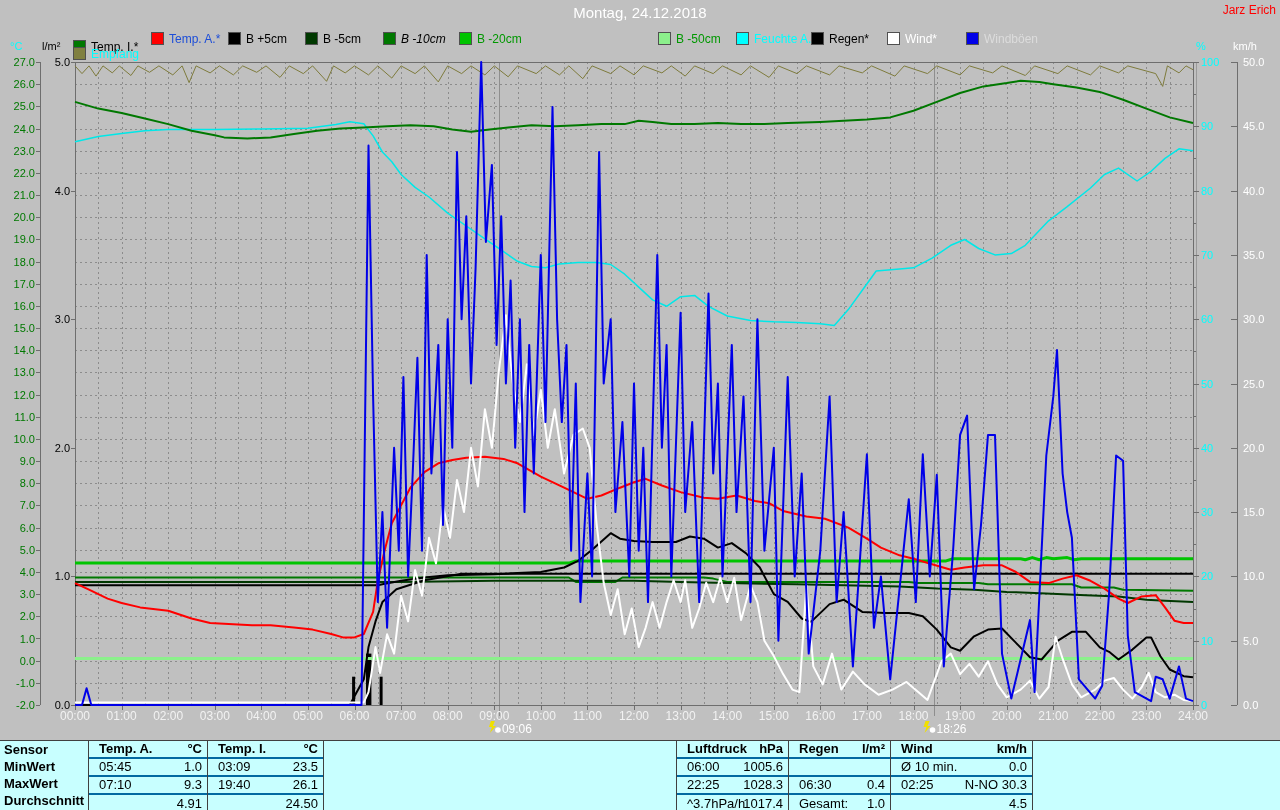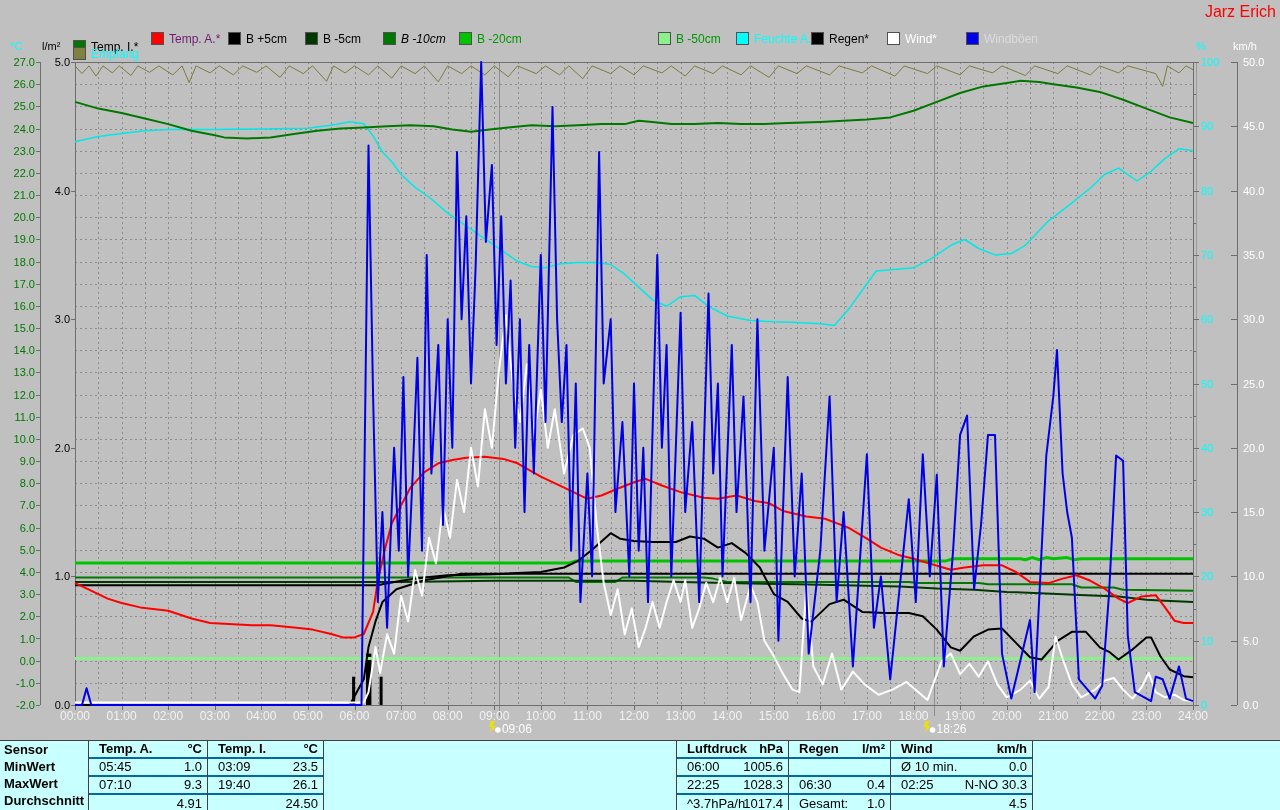--- a/index.html
+++ b/index.html
@@ -1,20 +1,20 @@
 <!DOCTYPE html>
 <html><head>
 <meta charset="utf-8">
 <style>
   html,body{margin:0;padding:0;background:#C0C0C0;font-family:"Liberation Sans",sans-serif;}
   #screen{position:relative;width:1280px;height:810px;background:#C0C0C0;overflow:hidden;}
   #chart-svg{position:absolute;left:0;top:0;}
   svg text{font-family:"Liberation Sans",sans-serif;}
   .page-title{position:absolute;top:4px;left:0;width:100%;text-align:center;color:#FFFFFF;font-size:15px;}
-  .watermark{position:absolute;top:3px;right:4px;color:#FF0000;font-size:16px;}
+  .watermark{position:absolute;top:3px;right:4px;color:#FF0000;font-size:12px;}
   #legend .legend-item{position:absolute;height:12px;white-space:nowrap;}
   #legend .box{display:inline-block;width:11px;height:11px;vertical-align:-2px;border:1px solid #505050;}
   #legend .lab{font-size:12px;margin-left:5px;}
   .axis-unit{position:absolute;font-size:11px;}
   #unit-c{left:10px;top:40px;color:#00FFFF;}
   #unit-lm2{left:42px;top:40px;color:#000000;}
   #unit-pct{left:1196px;top:40px;color:#00FFFF;}
   #unit-kmh{left:1233px;top:40px;color:#FFFFFF;}
   
   #table{position:absolute;left:0;top:740px;width:1280px;height:70px;background:#C8FFFF;border-top:1px solid #404040;font-size:13px;color:#000;}
@@ -313,25 +313,26 @@
         <circle cx="497.9083333333333" cy="730" r="2.8" fill="#FFFFFF"></circle>
       </g>
       <text x="501.9083333333333" y="733" font-size="12" fill="#FFFFFF">09:06</text>
       <g>
         <polygon points="925.5308333333332,721 929.5308333333332,721 927.5308333333332,726 930.5308333333332,726 924.5308333333332,733 926.5308333333332,727 923.5308333333332,727" fill="#F0E000"></polygon>
         <circle cx="932.5308333333332" cy="730" r="2.8" fill="#FFFFFF"></circle>
       </g>
       <text x="936.5308333333332" y="733" font-size="12" fill="#FFFFFF">18:26</text>
     </svg>
 
+  <div class="page-title">Montag, 24.12.2018</div>
   <div class="watermark">Jarz Erich</div>
 
   <div id="legend">
       <div class="legend-item" style="left: 73px; top: 29px; margin-top: 8px;"><span class="box" style="background: rgb(0, 120, 0);"></span><span class="lab" style="color: rgb(0, 0, 0);">Temp. I.*</span></div>
-      <div class="legend-item" style="left: 151px; top: 29px;"><span class="box" style="background: rgb(255, 0, 0);"></span><span class="lab" style="color: #701a75; text-align: center;">Temp. A.*</span></div>
+      <div class="legend-item" style="left: 151px; top: 29px;"><span class="box" style="background: rgb(255, 0, 0);"></span><span class="lab" style="color: #1d4ed8; text-align: center;">Temp. A.*</span></div>
       <div class="legend-item" style="left: 228px; top: 29px;"><span class="box" style="background: rgb(0, 0, 0);"></span><span class="lab" style="color: rgb(0, 0, 0);">B +5cm</span></div>
       <div class="legend-item" style="left: 305px; top: 29px;"><span class="box" style="background: rgb(0, 56, 0);"></span><span class="lab" style="color: rgb(0, 0, 0);">B -5cm</span></div>
       <div class="legend-item" style="left: 383px; top: 29px;"><span class="box" style="background: rgb(0, 120, 0);"></span><span class="lab" style="color: rgb(0, 0, 0); font-style: italic;">B -10cm</span></div>
       <div class="legend-item" style="left: 459px; top: 29px;"><span class="box" style="background: rgb(0, 196, 0);"></span><span class="lab" style="color: rgb(0, 152, 0);">B -20cm</span></div>
       <div class="legend-item" style="left: 658px; top: 29px;"><span class="box" style="background: rgb(140, 240, 140);"></span><span class="lab" style="color: rgb(0, 152, 0);">B -50cm</span></div>
       <div class="legend-item" style="left: 736px; top: 29px;"><span class="box" style="background: rgb(0, 255, 255);"></span><span class="lab" style="color: rgb(0, 255, 255);">Feuchte A.*</span></div>
       <div class="legend-item" style="left: 811px; top: 29px;"><span class="box" style="background: rgb(0, 0, 0);"></span><span class="lab" style="color: rgb(0, 0, 0);">Regen*</span></div>
       <div class="legend-item" style="left: 887px; top: 29px;"><span class="box" style="background: rgb(255, 255, 255);"></span><span class="lab" style="color: rgb(255, 255, 255);">Wind*</span></div>
       <div class="legend-item" style="left: 966px; top: 29px;"><span class="box" style="background: rgb(0, 0, 232);"></span><span class="lab" style="color: rgb(220, 220, 220); text-align: center;">Windböen</span></div>
       <div class="legend-item" style="left: 73px; top: 44px;"><span class="box" style="background: rgb(128, 128, 64);"></span><span class="lab" style="color: rgb(0, 255, 255);">Empfang</span></div>

